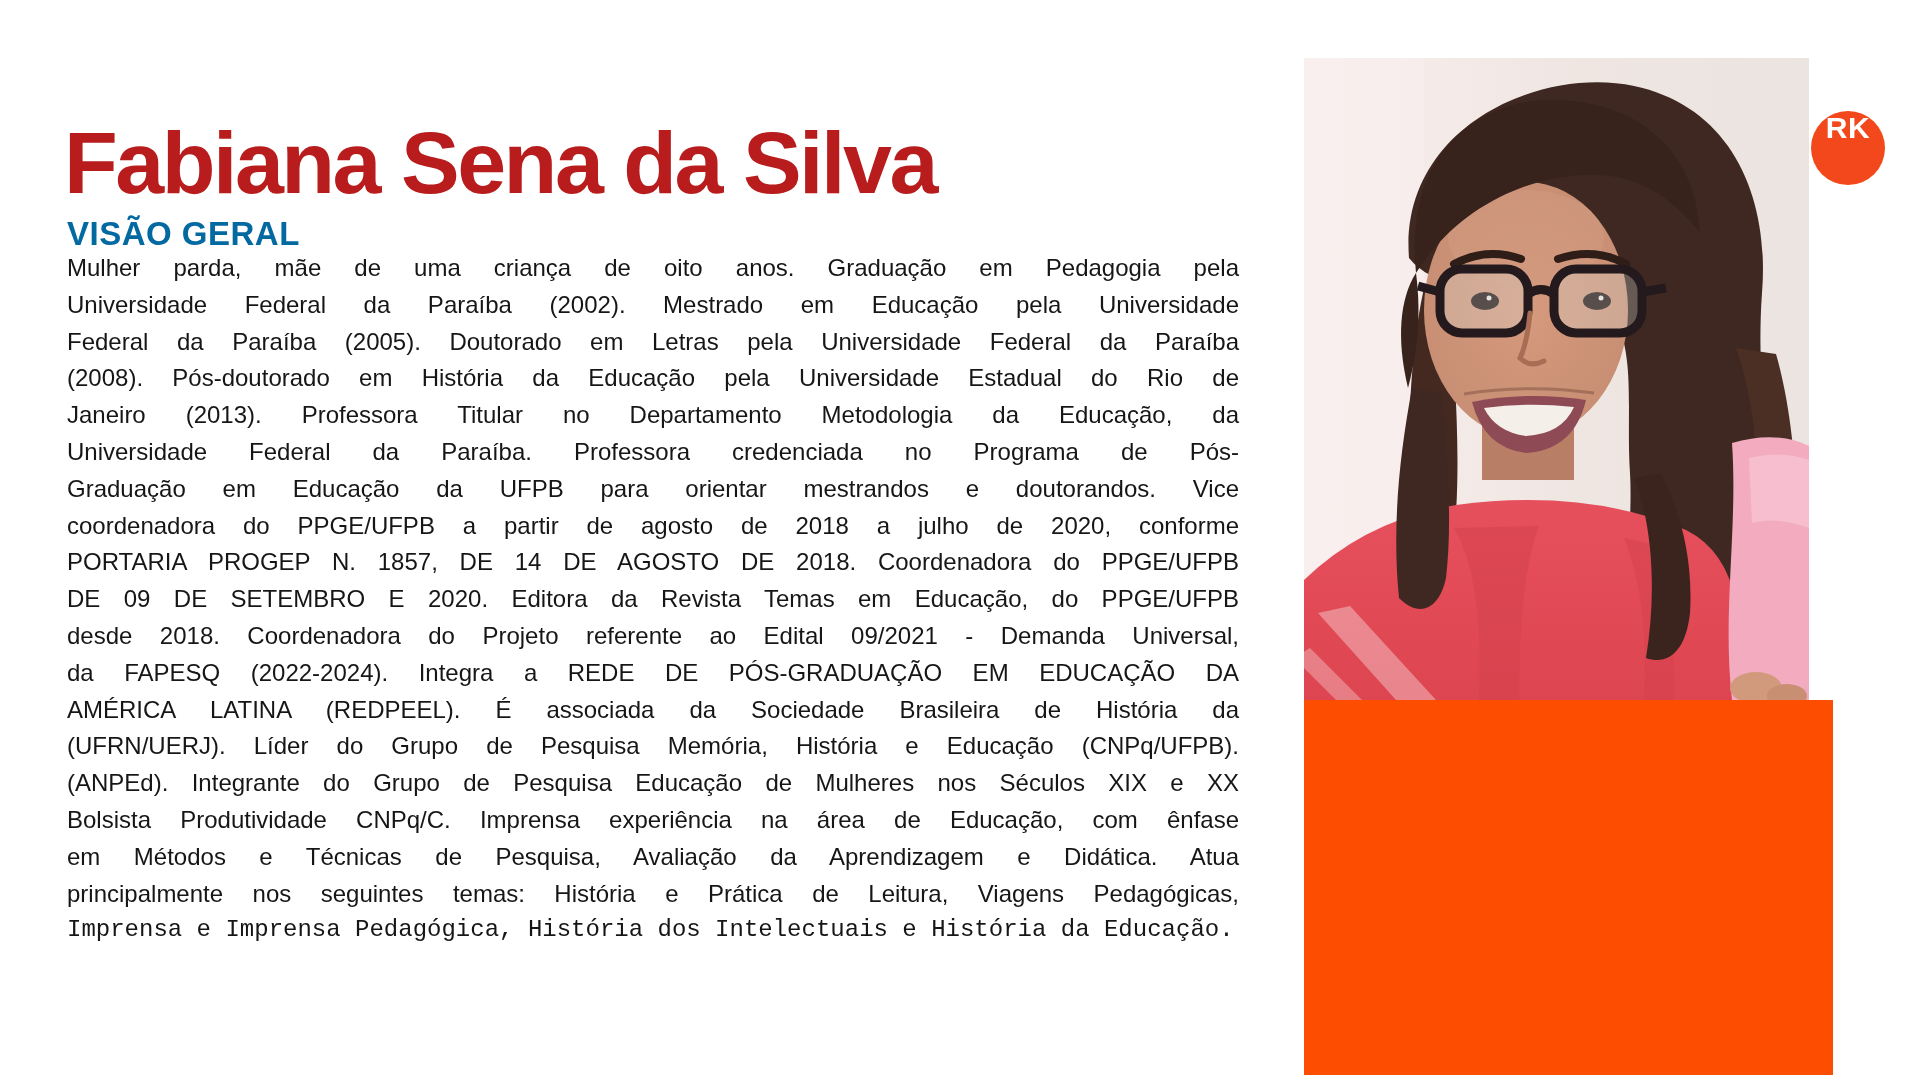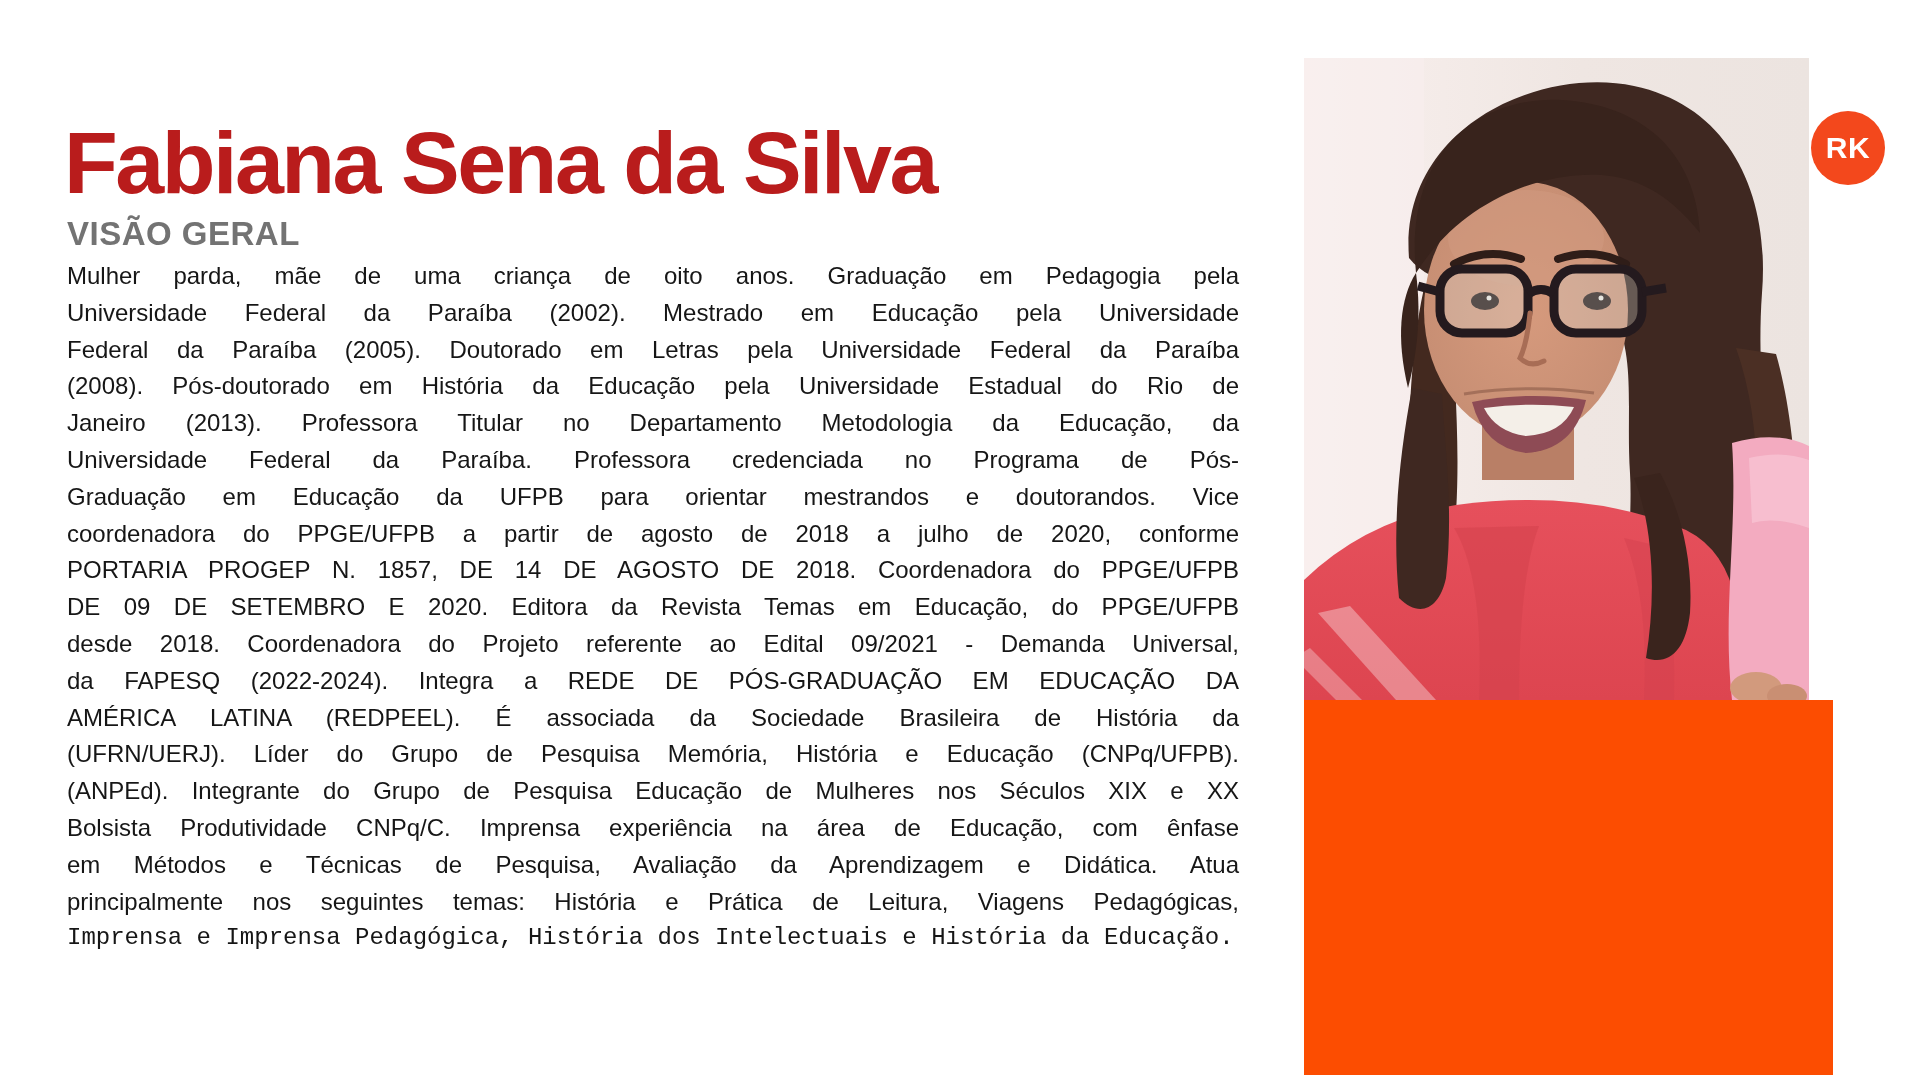--- a/index.html
+++ b/index.html
@@ -7,52 +7,52 @@
     width:1920px;height:1080px;position:relative;overflow:hidden;
     background:#ffffff;font-family:"Liberation Sans",sans-serif;color:#111;
   }
   .title{
     position:absolute;left:64px;top:60px;
     font-size:88px;font-weight:bold;letter-spacing:-2.5px;line-height:1;
     color:#0a0a0a;white-space:nowrap;
   }
   .section-heading{
     position:absolute;left:67px;top:188px;
-    font-size:33px;font-weight:bold;color:#737373;letter-spacing:0.5px;
+    font-size:33px;font-weight:bold;color:#0369a1;letter-spacing:0.5px;
   }
   .overview{
     position:absolute;left:67px;top:250px;width:1172px;
     font-size:24px;line-height:36.8px;color:#161616;
   }
   .overview .line{text-align:justify;text-align-last:justify;}
   .overview .line:last-child{text-align-last:left;font-family:Liberation Mono, monospace;}
   .photo-frame{
     position:absolute;left:1304px;top:58px;width:505px;height:642px;
     overflow:hidden;background:#efe7e3;
   }
   .orange-block{
     position:absolute;left:1304px;top:700px;width:529px;height:375px;
     background:#fc4d01;
   }
   .avatar-badge{
     position:absolute;left:1811px;top:111px;width:74px;height:74px;
     border-radius:50%;background:#f3481c;color:#ffffff;
-    display:flex;align-items:center;justify-content:center;
+    display:flex;align-items:flex-start;justify-content:center;
     font-size:30px;font-weight:bold;letter-spacing:0.5px;
     cursor:pointer;user-select:none;
   }
 </style>
 </head>
 <body>
 
 <h1 class="title" style="color: #b91c1c;">Fabiana Sena da Silva</h1>
 
 <h2 class="section-heading">VISÃO GERAL</h2>
 
-<div class="overview" style="color: rgb(22, 22, 22); margin-top: 8px;">
+<div class="overview" style="color: rgb(22, 22, 22);">
     <div class="line">Mulher parda, mãe de uma criança de oito anos. Graduação em Pedagogia pela</div>
     <div class="line">Universidade Federal da Paraíba (2002). Mestrado em Educação pela Universidade</div>
     <div class="line">Federal da Paraíba (2005). Doutorado em Letras pela Universidade Federal da Paraíba</div>
     <div class="line">(2008). Pós-doutorado em História da Educação pela Universidade Estadual do Rio de</div>
     <div class="line">Janeiro (2013). Professora Titular no Departamento Metodologia da Educação, da</div>
     <div class="line">Universidade Federal da Paraíba. Professora credenciada no Programa de Pós-</div>
     <div class="line">Graduação em Educação da UFPB para orientar mestrandos e doutorandos. Vice</div>
     <div class="line">coordenadora do PPGE/UFPB a partir de agosto de 2018 a julho de 2020, conforme</div>
     <div class="line">PORTARIA PROGEP N. 1857, DE 14 DE AGOSTO DE 2018. Coordenadora do PPGE/UFPB</div>
     <div class="line">DE 09 DE SETEMBRO E 2020. Editora da Revista Temas em Educação, do PPGE/UFPB</div>

